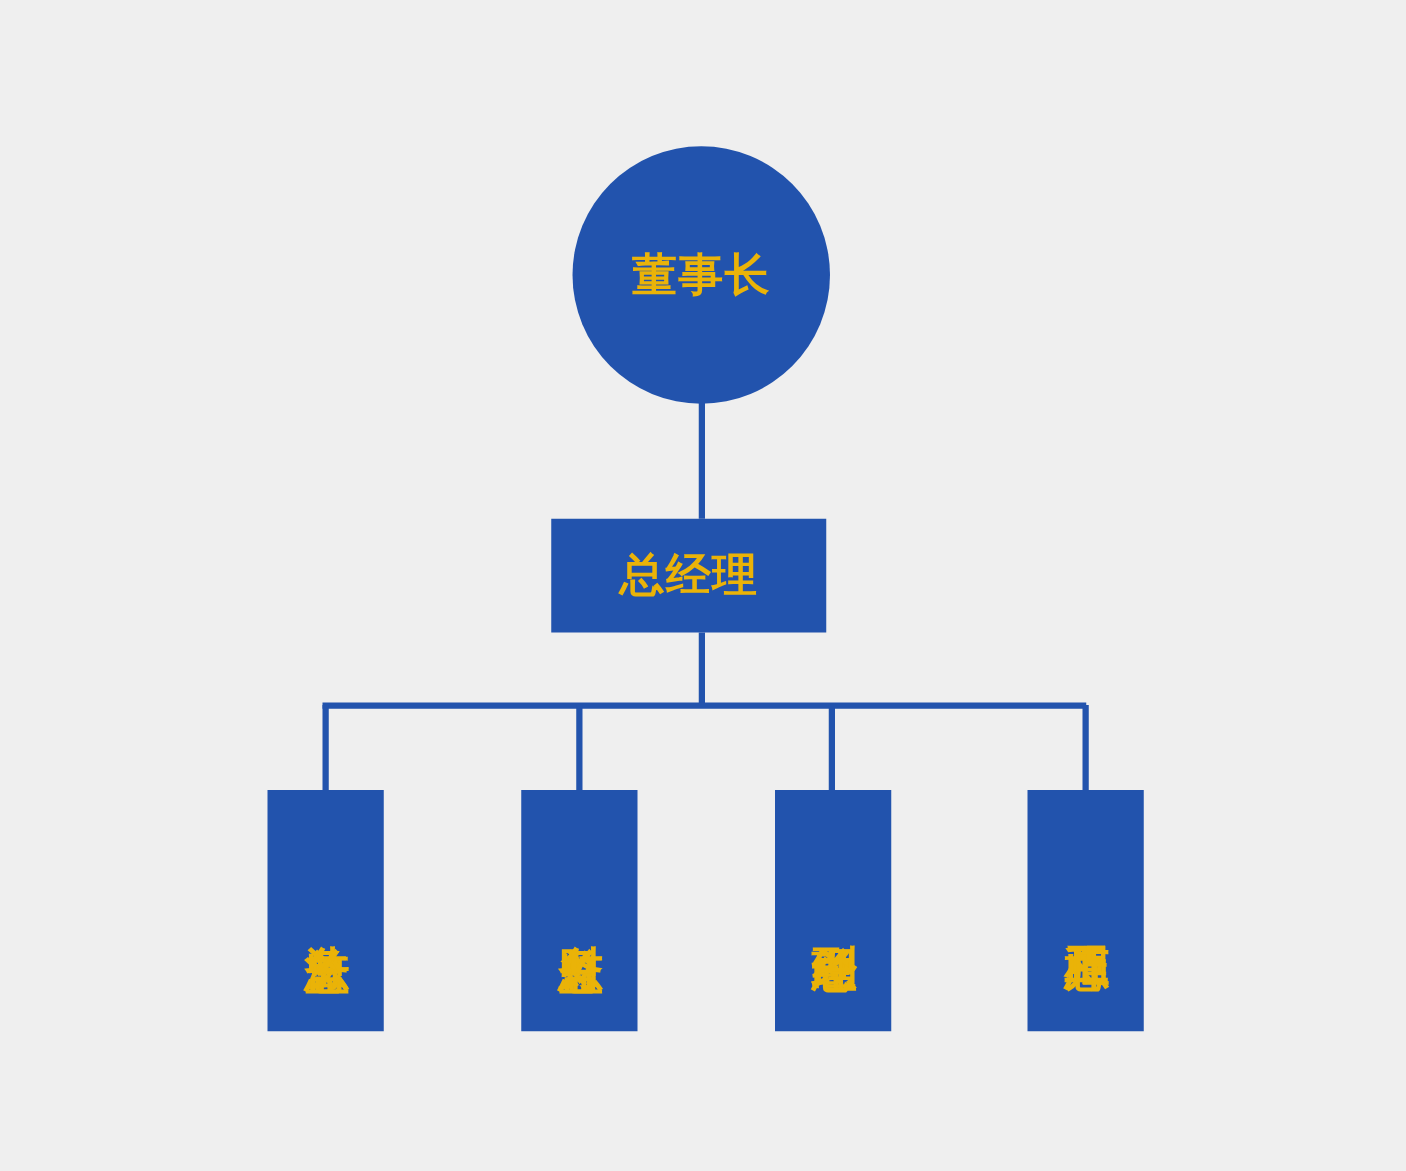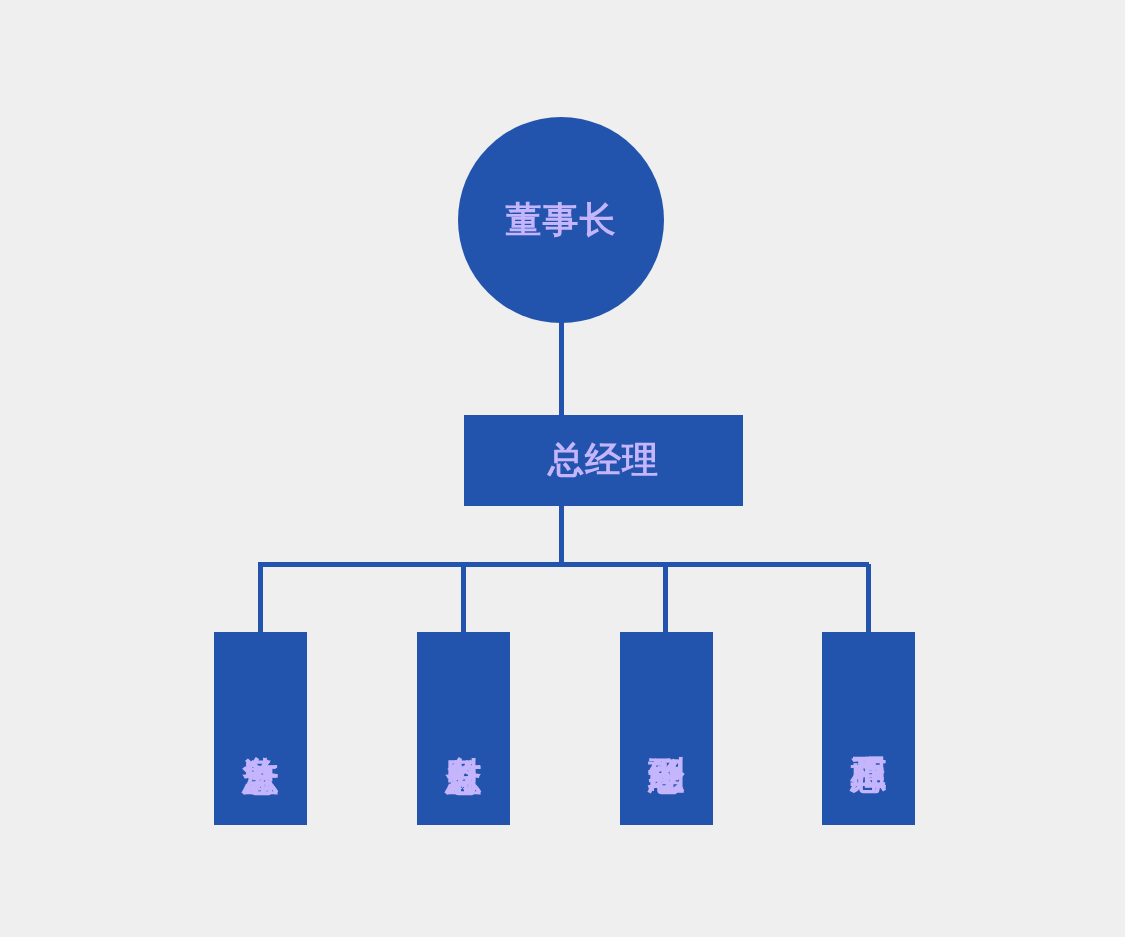--- a/index.html
+++ b/index.html
@@ -11,41 +11,41 @@
       position: relative;
       width: 1125px;
       height: 937px;
       background: #efefef;
       font-family: "DejaVu Sans", sans-serif;
       overflow: hidden;
     }
     .node {
       position: absolute;
       background: #2253ad;
-      color: #c4b5fd;
+      color: #eab308;
       display: flex;
       align-items: center;
       justify-content: center;
       font-weight: 700;
       box-sizing: border-box;
       text-align: left;
     }
     .node-root {
       left: 458px;
       top: 117px;
       width: 206px;
       height: 206px;
       border-radius: 50%;
       font-size: 36px;
       letter-spacing: 1px;
     }
     .node-manager {
-      left: 464px;
+      left: 441px;
       top: 415px;
-      width: 279px;
+      width: 220px;
       height: 91px;
       font-size: 36px;
       letter-spacing: 1px;
     }
     .node-child {
       top: 632px;
       width: 93px;
       height: 193px;
       font-size: 36px;
       writing-mode: vertical-rl;

